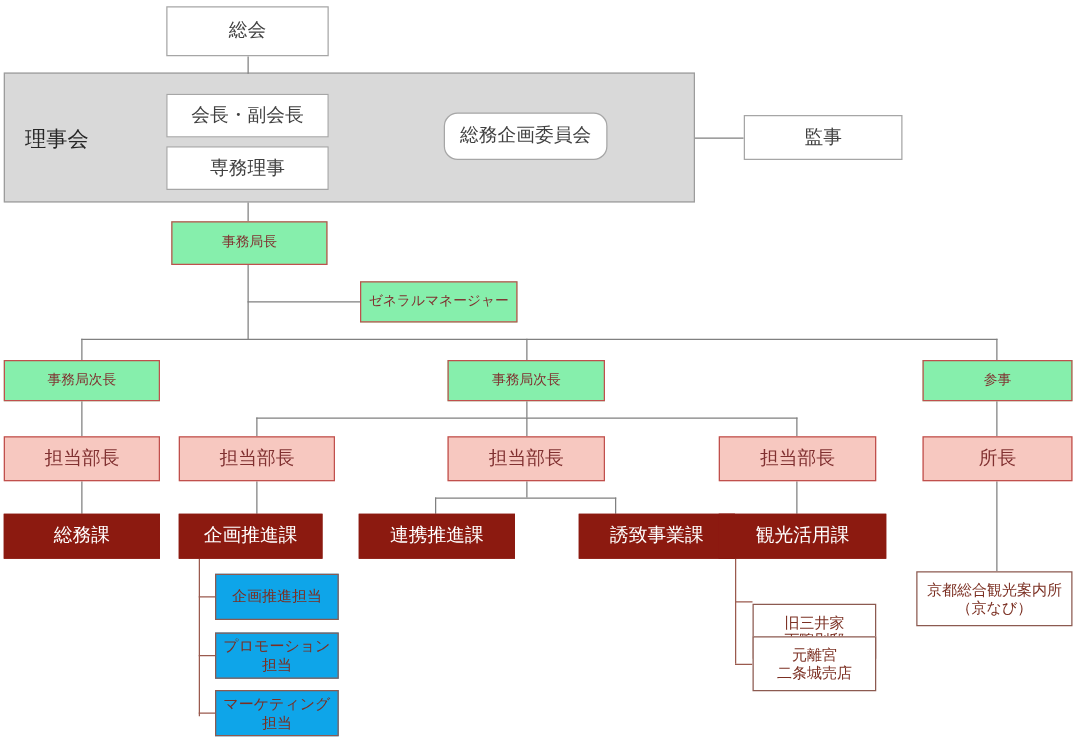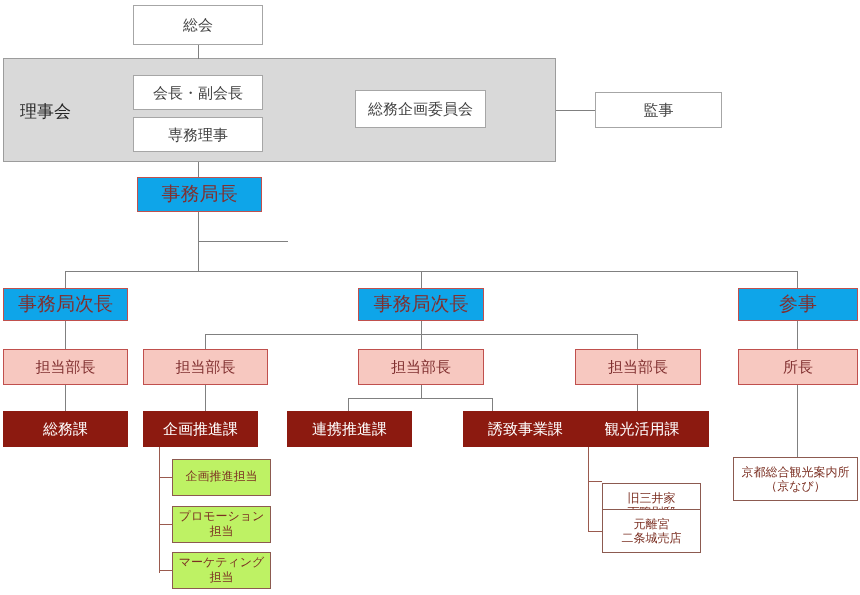--- a/index.html
+++ b/index.html
@@ -48,45 +48,44 @@
   .panel-label {
     position: absolute;
     font-weight: normal;
     font-size: 17px;
     color: #262626;
     z-index: 4;
   }
 
   
   .node.pink {
-    background: #0ea5e9;
+    background: #86efac;
     border: 1px solid #c0504d;
     color: #803030;
-    font-size: 19px;
+    font-size: 11px;
   }
   .node.pink-light {
     background: #f7c8c0;
     border: 1px solid #c0504d;
     color: #803030;
     font-size: 15px;
   }
   
   .node.darkred {
     background: #8c1a10;
     border: 1px solid #8c1a10;
     color: #ffffff;
     font-size: 15px;
   }
   
   .node.outline {
-    background: #bef264;
+    background: #0ea5e9;
     border: 1px solid #8c5a50;
     color: #7b2f22;
     font-size: 12px;
-    font-family: Liberation Mono, monospace;
   }
   .node.outline-2 {
     background: #ffffff;
     border: 1px solid #8c5a50;
     color: #7b2f22;
     font-size: 12px;
   }
 
   
   .conn {
@@ -106,31 +105,32 @@
   <div class="node white" style="left:133px; top:5px; width:130px; height:40px;">総会</div>
 
   <div class="conn v" style="left:198px; top:45px; height:14px;"></div>
 
   <div class="panel-grey" style="left:3px; top:58px; width:553px; height:104px;"></div>
   <div class="panel-label" style="left:20px; top:100px;">理事会</div>
 
   <div class="node white" style="left:133px; top:75px; width:130px; height:35px;">会長・副会長</div>
   <div class="node white" style="left:133px; top:117px; width:130px; height:35px;">専務理事</div>
 
-  <div class="node white" style="left:355px; top:90px; width:131px; height:38px;">総務企画委員会</div>
+  <div class="node white" style="left:355px; top:90px; width:131px; height:38px;border-radius:11px;">総務企画委員会</div>
 
   <div class="conn h" style="left:556px; top:110px; width:39px;"></div>
   <div class="node white" style="left:595px; top:92px; width:127px; height:36px;">監事</div>
 
   <div class="conn v" style="left:198px; top:162px; height:15px;"></div>
   <div class="node pink" style="left:137px; top:177px; width:125px; height:35px;">事務局長</div>
 
   <div class="conn v" style="left:198px; top:212px; height:60px;"></div>
 
   <div class="conn h" style="left:198px; top:241px; width:90px;"></div>
+  <div class="node pink" style="left:288px; top:225px; width:126px; height:33px;">ゼネラルマネージャー</div>
 
   <div class="conn h" style="left:65px; top:271px; width:733px;"></div>
   <div class="conn v" style="left:65px; top:271px; height:17px;"></div>
   <div class="conn v" style="left:421px; top:271px; height:17px;"></div>
   <div class="conn v" style="left:797px; top:271px; height:17px;"></div>
 
   <div class="node pink" style="left:3px; top:288px; width:125px; height:33px;">事務局次長</div>
   <div class="node pink" style="left:358px; top:288px; width:126px; height:33px;">事務局次長</div>
   <div class="node pink" style="left:738px; top:288px; width:120px; height:33px;">参事</div>
 

